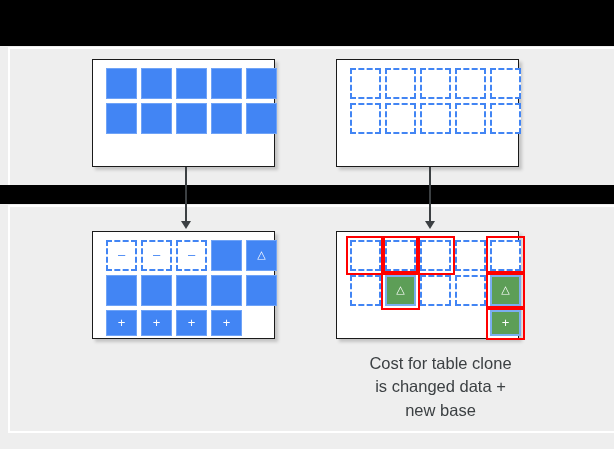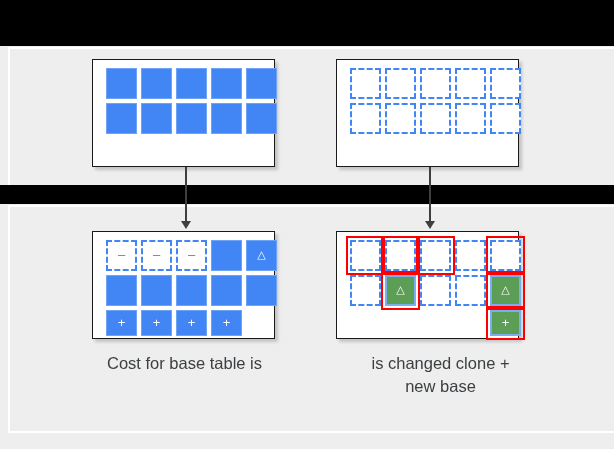--- a/index.html
+++ b/index.html
@@ -244,21 +244,21 @@
       <div class="ring-red" style="left:44px; top:4px;  width:39px; height:39px;"></div>
       <div class="ring-red" style="left:79px; top:4px;  width:39px; height:39px;"></div>
       <div class="ring-red" style="left:149px;top:4px;  width:39px; height:39px;"></div>
       <div class="ring-red" style="left:44px; top:39px; width:39px; height:39px;"></div>
       <div class="ring-red" style="left:149px;top:39px; width:39px; height:39px;"></div>
       <div class="ring-red" style="left:149px;top:74px; width:39px; height:34px;"></div>
     </div>
   </div>
 
   <div class="caption" style="left:62px; top:352px; width:245px;">
-    <div>Cost for base table is</div>
   </div>
 
   <div class="caption" style="left:318px; top:352px; width:245px;">
-    <div>is changed clone +</div>
+    <div>Cost for table clone</div>
+    <div>is changed data +</div>
     <div>new base</div>
   </div>
 
 </div>
 
 </body></html>

